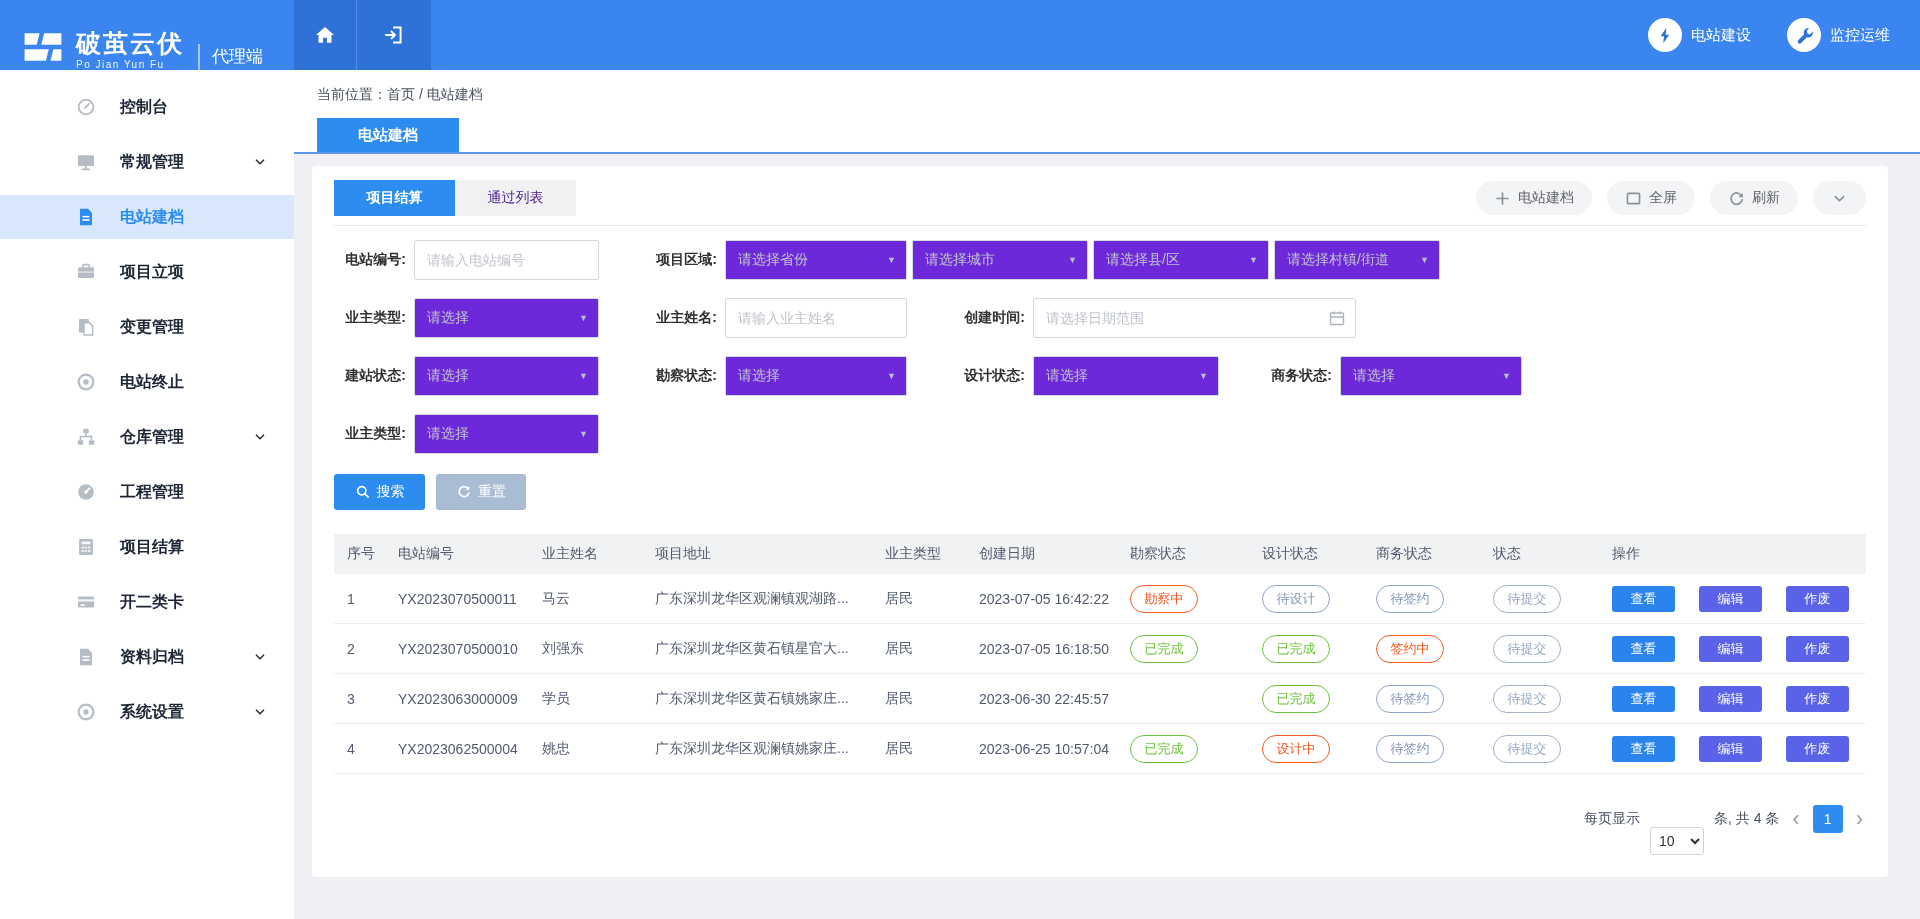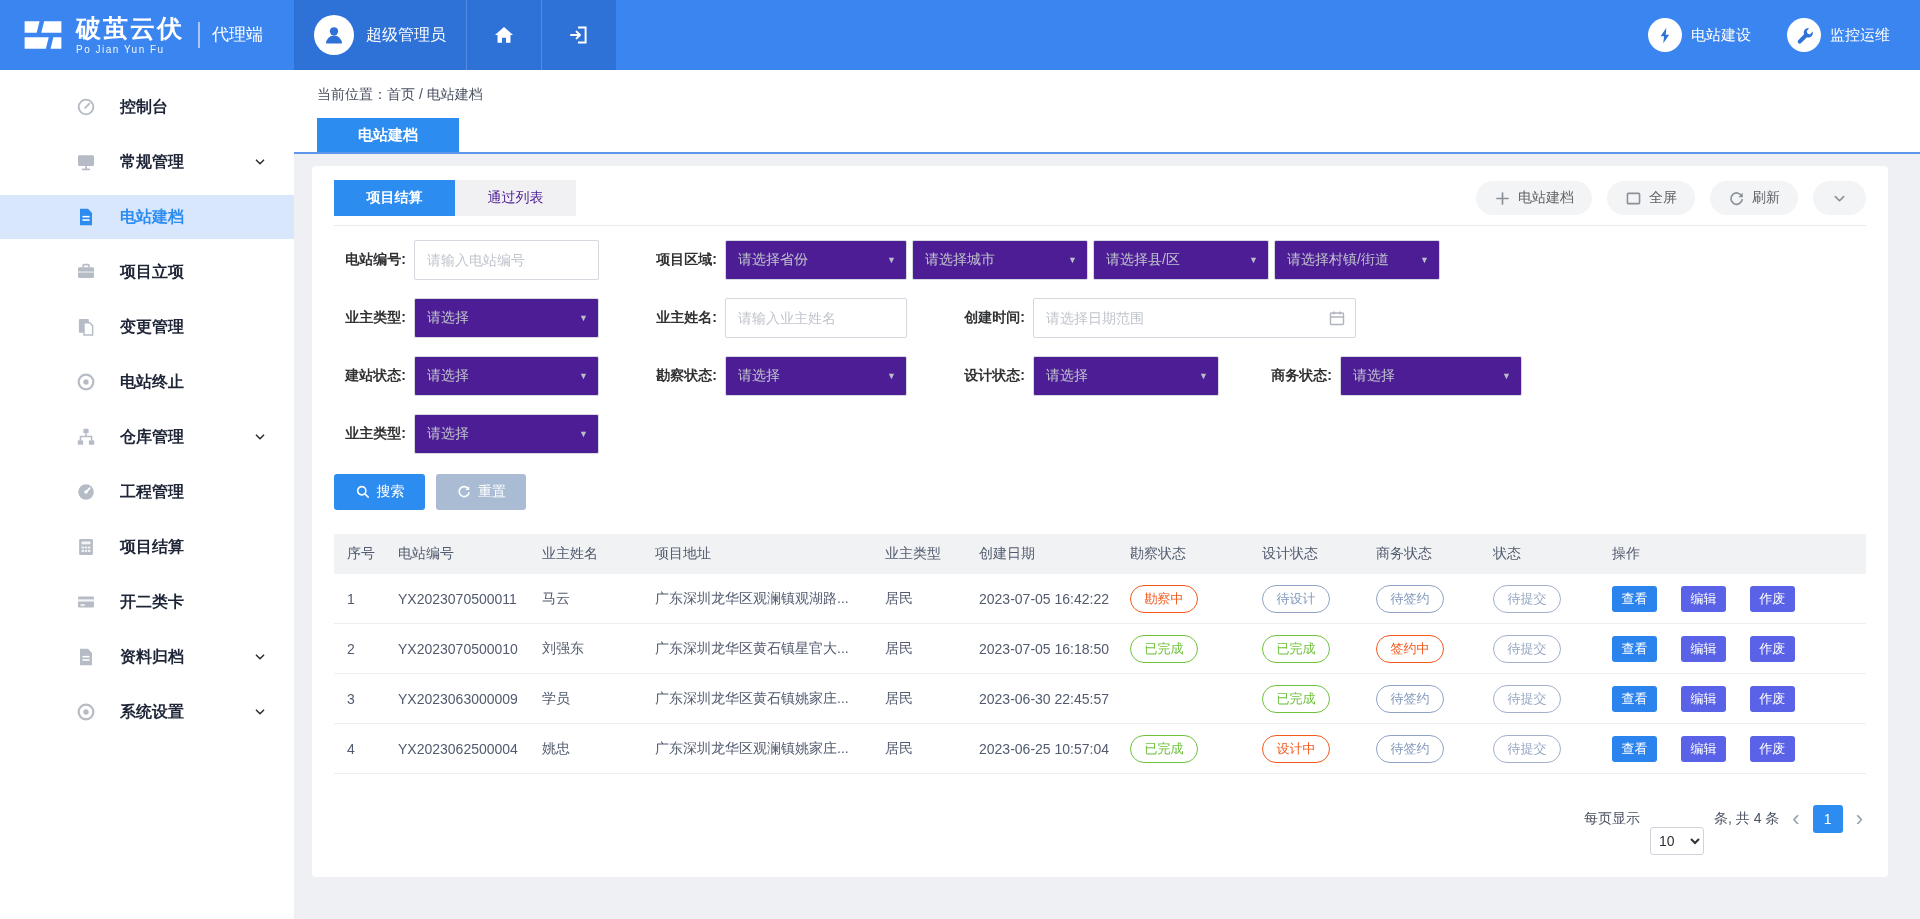--- a/index.html
+++ b/index.html
@@ -1,21 +1,21 @@
 <!DOCTYPE html>
 <html><head>
 <meta charset="utf-8">
 <style>
   * { margin:0; padding:0; box-sizing:border-box; }
   html,body { width:1920px; height:919px; overflow:hidden; }
   body { font-family:"Liberation Sans","DejaVu Sans",sans-serif; background:#eef0f4; color:#515a6e; }
 
   
   .header { height:70px; display:flex; background:#3a85f0; color:#fff; }
-  .brand { width:294px; display:flex; align-items:center; padding-left:20px; }
+  .brand { width:294px; display:flex; align-items:flex-end; padding-left:20px; }
   .brand-logo { width:46px; height:46px; margin-right:10px; flex:none; }
   .brand-text { line-height:1.1; }
   .brand-name { font-size:25px; font-weight:bold; letter-spacing:2px; }
   .brand-sub { font-size:10px; letter-spacing:1.5px; opacity:.92; margin-top:2px; }
   .brand-portal { margin-left:14px; padding-left:12px; border-left:2px solid rgba(255,255,255,.55); font-size:17px; height:26px; line-height:26px; }
   .user-strip { display:flex; background:#2e72d8; }
   .seg { display:flex; align-items:center; padding:0 26px; border-left:1px solid rgba(255,255,255,.18); cursor:pointer; }
   .seg:first-child { border-left:none; padding:0 20px; }
   .avatar { width:40px; height:40px; border-radius:50%; background:#fff; display:flex; align-items:center; justify-content:center; margin-right:12px; }
   .avatar svg { width:24px; height:24px; fill:#2e72d8; }
@@ -65,21 +65,21 @@
   .fgroup[data-ml="0"]{margin-left:0} .fgroup[data-ml="5"]{margin-left:5px}
   .fgroup[data-ml="41"]{margin-left:41px} .fgroup[data-ml="46"]{margin-left:46px}
   .flabel { width:72px; text-align:right; margin-right:8px; font-size:14px; font-weight:bold; color:#303133; flex:none; }
   .flabel:empty { display:none; }
   .fctl { position:relative; display:flex; }
   .fctl[data-w="185"]{width:185px} .fctl[data-w="182"]{width:182px}
   .fctl[data-w="176"]{width:176px} .fctl[data-w="166"]{width:166px}
   .fctl[data-w="186"]{width:186px} .fctl[data-w="323"]{width:323px}
   .fin { width:100%; height:40px; border:1px solid #d4d8df; border-radius:2px; padding:8px 12px; font-size:14px; color:#515a6e; outline:none; background:#fff; font-family:inherit; }
   .fin::placeholder { color:#c0c4cc; }
-  .fsel { display:flex; width:100%; height:40px; border:1px solid #d4d8df; border-radius:2px; background:#4c1d95; align-items:center; justify-content:space-between; padding:0 10px 0 12px; cursor:pointer; }
+  .fsel { display:flex; width:100%; height:40px; border:1px solid #d4d8df; border-radius:2px; background:#6d28d9; align-items:center; justify-content:space-between; padding:0 10px 0 12px; cursor:pointer; }
   .fsel .ph { font-size:14px; color:#c0c4cc; }
   .caret { font-size:9px; color:#b9bec8; }
   .fcal { position:absolute; right:10px; top:11px; width:18px; height:18px; }
 
   .btnrow { display:flex; gap:11px; margin-top:20px; }
   .btn { height:36px; display:flex; align-items:center; justify-content:center; gap:6px; color:#fff; font-size:14px; border:none; border-radius:3px; cursor:pointer; font-family:inherit; }
   .btn svg { width:16px; height:16px; }
   .btn-search { width:91px; background:#2d8cf0; }
   .btn-reset { width:90px; background:#a9bcd4; }
 
@@ -98,21 +98,21 @@
   .thead>div:nth-child(8), .trow>div:nth-child(8){width:114px}
   .thead>div:nth-child(9), .trow>div:nth-child(9){width:117px}
   .thead>div:nth-child(10),.trow>div:nth-child(10){width:119px}
   .thead>div:nth-child(11),.trow>div:nth-child(11){flex:1}
   .badge { display:inline-block; min-width:68px; text-align:center; padding:4px 12px; border:1px solid; border-radius:14px; font-size:13px; }
   .badge:empty, .badge[data-type="none"] { display:none; }
   .badge[data-type="orange"] { color:#f4581c; border-color:#f4581c; }
   .badge[data-type="green"]  { color:#6ec23c; border-color:#6ec23c; }
   .badge[data-type="blue"]   { color:#8096bc; border-color:#8fa3c5; }
   .badge[data-type="gray"]   { color:#95a5c2; border-color:#a2b0c9; }
-  .op { width:45px; height:26px; border:none; border-radius:3px; color:#fff; font-size:13px; margin-right:20px; cursor:pointer; font-family:inherit; }
+  .op { width:63px; height:26px; border:none; border-radius:3px; color:#fff; font-size:13px; margin-right:20px; cursor:pointer; font-family:inherit; }
   .op-view { background:#2b83ee; }
   .op-edit, .op-void { background:#5a63e8; }
 
   
   .pager { display:flex; align-items:center; justify-content:flex-end; gap:10px; margin-top:9px; font-size:14px; color:#495060; }
   .psel { width:54px; height:28px; border:1px solid #cfd4db; border-radius:3px; font-size:14px; color:#303133; padding:0 4px; background:#fff; font-family:inherit;margin-top:44px; }
   .pchev { font-size:22px; color:#97a0ad; line-height:22px; padding:0 3px; cursor:pointer; user-select:none; }
   .pgbox { width:30px; height:28px; background:#2d8cf0; color:#fff; display:flex; align-items:center; justify-content:center; border-radius:3px; cursor:pointer; }
 </style>
 </head>
@@ -197,29 +197,20 @@
         <path d="M29 22 H36 V32 H26.5 z"></path>
     </svg>
     <div class="brand-text">
       <div class="brand-name">破茧云伏</div>
       <div class="brand-sub">Po Jian Yun Fu</div>
     </div>
     <div class="brand-portal">代理端</div>
   </div>
 
   <div class="user-strip">
-    <div class="seg">
-      <div class="avatar">
-        <svg viewBox="0 0 18 18">
-            <circle cx="9" cy="6.2" r="3.1"></circle>
-            <path d="M3 15.4a6 6 0 0 1 12 0z"></path>
-          </svg>
-      </div>
-      <span class="user-name">超级管理员</span>
-    </div>
     <div class="seg">
       <svg class="seg-icon" viewBox="0 0 18 18" fill="#fff">
           <path d="M9 2.4 16.4 9h-2.1v6.4h-3.7v-4.2H7.4v4.2H3.7V9H1.6z"></path>
         </svg>
     </div>
     <div class="seg">
       <svg class="seg-icon" viewBox="0 0 18 18">
           <path d="M8.2 2.8h6.2v12.4H8.2" fill="none" stroke="#fff" stroke-width="1.6"></path>
           <path d="M2.4 9h7.2M7 6.2 9.8 9 7 11.8" fill="none" stroke="#fff" stroke-width="1.6" stroke-linecap="round" stroke-linejoin="round"></path>
         </svg>

